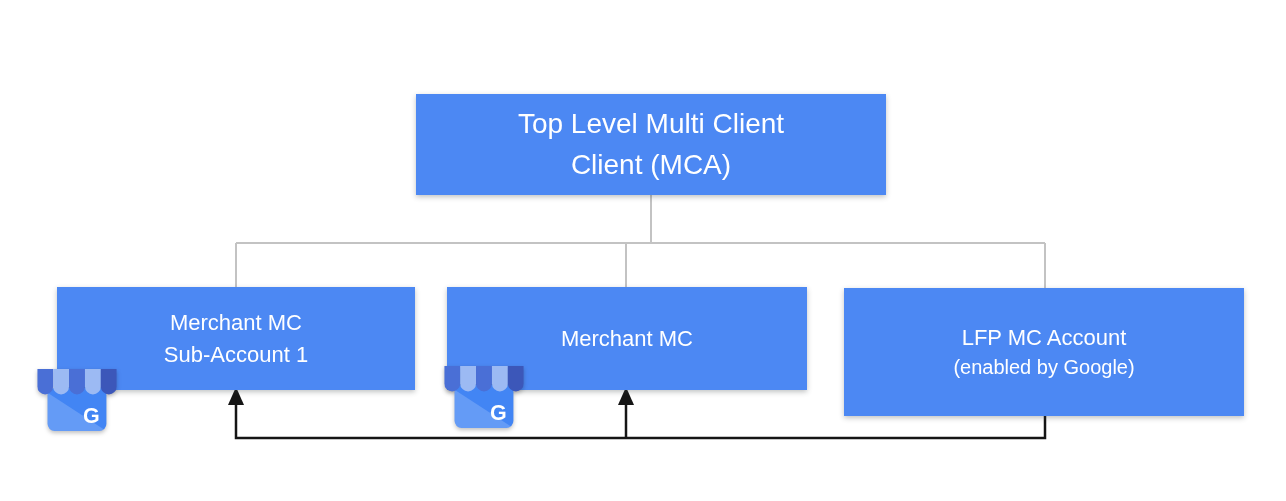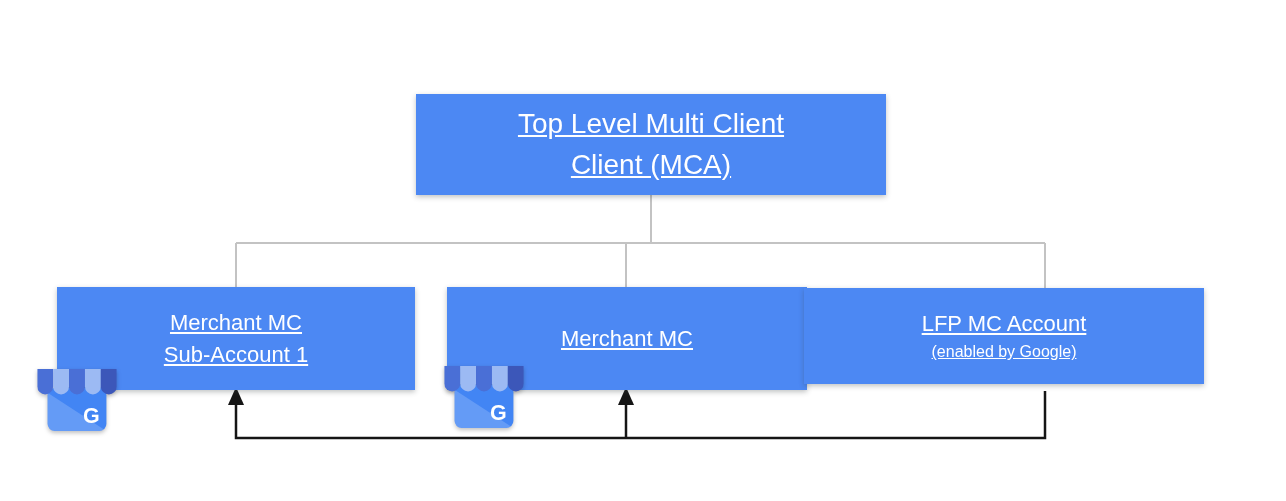--- a/index.html
+++ b/index.html
@@ -42,44 +42,43 @@
     z-index: 2;
     background: var(--node_fill, #4c88f3);
     color: var(--node_text, #ffffff);
     display: flex;
     flex-direction: column;
     align-items: center;
     justify-content: center;
     text-align: center;
     box-shadow: 0 2px 5px rgba(60, 64, 67, 0.32);
     line-height: 1.45;
-    text-decoration: underline;
   }
   .node-mca {
     left: 416px; top: 94px;
     width: 470px; height: 101px;
     font-size: 28px;
   }
   .node-sub1 {
     left: 57px; top: 287px;
     width: 358px; height: 103px;
     font-size: 22px;
   }
   .node-sub2 {
     left: 447px; top: 287px;
     width: 360px; height: 103px;
     font-size: 22px;
   }
   .node-lfp {
-    left: 804px; top: 288px;
-    width: 400px; height: 96px;
+    left: 844px; top: 288px;
+    width: 400px; height: 128px;
     font-size: 22px;
   }
   .node-lfp .node-line2 {
-    font-size: 16px;
+    font-size: 20px;
   }
   .gmb-icon {
     position: absolute;
     z-index: 3;
     width: 80px;
     height: 62px;
     filter: drop-shadow(0 2px 2px rgba(0,0,0,0.25));
   }
   .gmb-icon-1 { left: 37px; top: 369px; }
   .gmb-icon-2 { left: 444px; top: 366px; }

